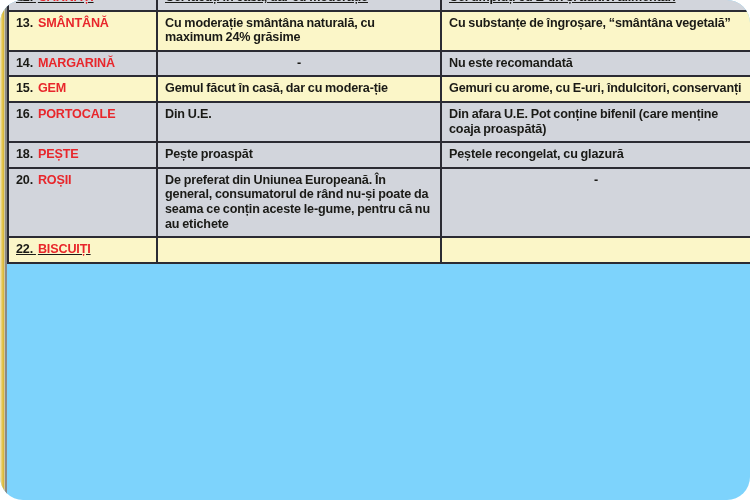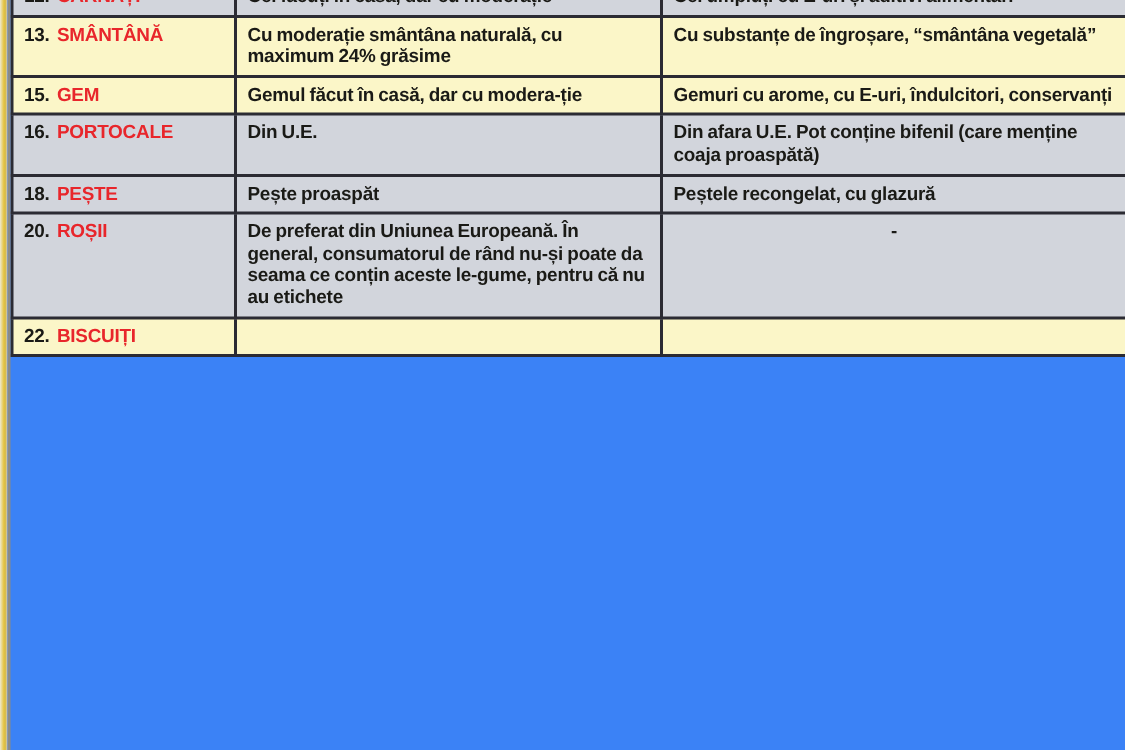--- a/index.html
+++ b/index.html
@@ -12,22 +12,23 @@
     width: 750px;
     height: 500px;
     overflow: hidden;
     font-family: "Liberation Sans", sans-serif;
   }
 
   #sheet {
     position: relative;
     width: 750px;
     height: 500px;
-    background: #3b82f6;
+    background: #7dd3fc;
     overflow: hidden;
+    border-radius: 23px;
   }
 
   
   .left-rail {
     position: absolute;
     left: 0;
     top: 0;
     width: 5px;
     height: 500px;
     background: linear-gradient(to right, #efe9d2 0%, #e6c84f 45%, #d9b93f 70%, #cfcfcf 100%);
@@ -87,20 +88,21 @@
   }
 
   
   td span, td {
     text-rendering: optimizeLegibility;
   }
 
   .clip-top td,
   .clip-bottom td {
     border-top-width: 2px;
+    text-decoration: underline;
   }
 </style>
 </head>
 <body>
 
 <div id="sheet">
 
   <div class="left-rail"></div>
   <div class="left-rail-2"></div>
 
@@ -113,20 +115,25 @@
     <tbody id="table-body">
         <tr class="row-gray clip-top">
           <td class="cell-name"><span class="num">12.</span> <span class="label">CÂRNAȚI</span></td>
           <td>Cei făcuți în casă, dar cu moderație</td>
           <td>Cei umpluți cu E-uri și aditivi alimentari</td>
         </tr>
         <tr class="row-yellow">
           <td class="cell-name"><span class="num">13.</span> <span class="label">SMÂNTÂNĂ</span></td>
           <td>Cu moderație smântâna naturală, cu maximum 24% grăsime</td>
           <td>Cu substanțe de îngroșare, “smântâna vegetală”</td>
+        </tr>
+        <tr class="row-gray">
+          <td class="cell-name"><span class="num">14.</span> <span class="label">MARGARINĂ</span></td>
+          <td class="cell-center">-</td>
+          <td>Nu este recomandată</td>
         </tr>
         <tr class="row-yellow">
           <td class="cell-name"><span class="num">15.</span> <span class="label">GEM</span></td>
           <td>Gemul făcut în casă, dar cu modera-ție</td>
           <td>Gemuri cu arome, cu E-uri, îndulcitori, conservanți</td>
         </tr>
         <tr class="row-gray">
           <td class="cell-name"><span class="num">16.</span> <span class="label">PORTOCALE</span></td>
           <td>Din U.E.</td>
           <td>Din afara U.E. Pot conține bifenil (care menține coaja proaspătă)</td>

